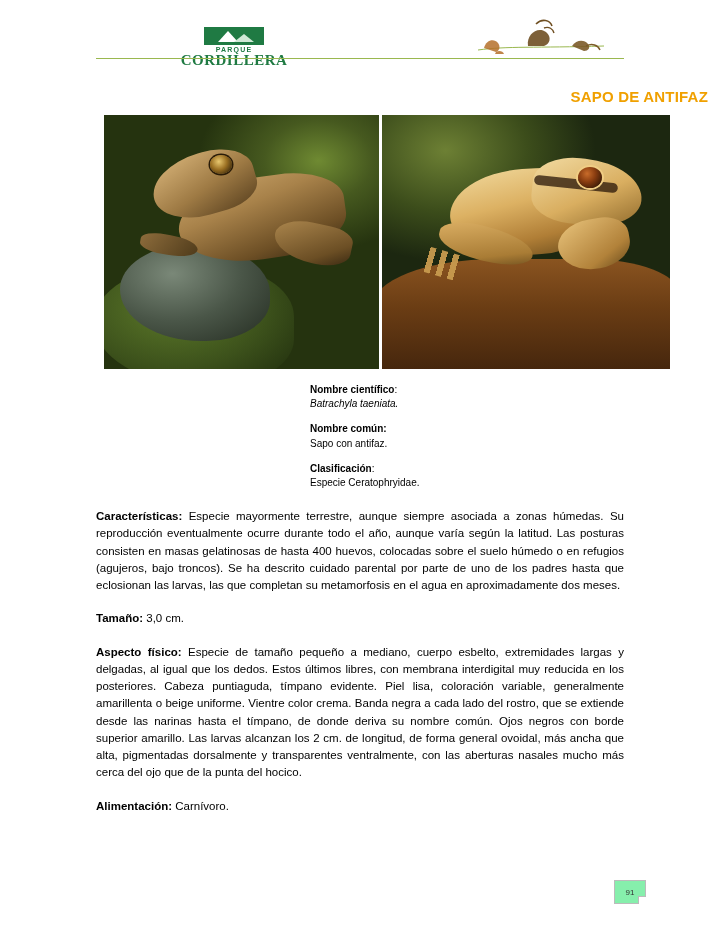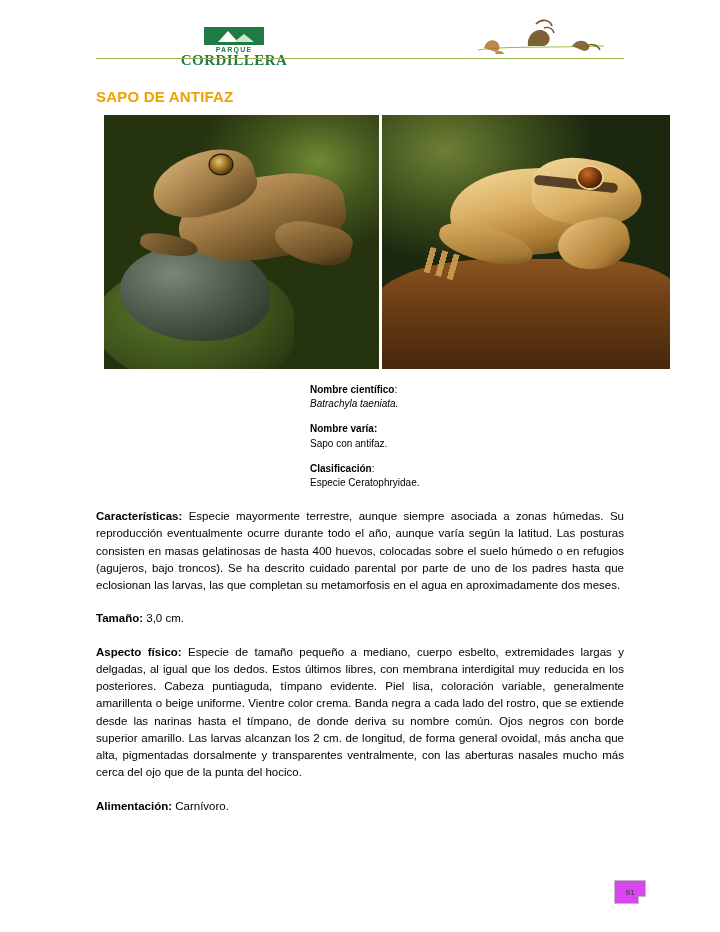--- a/index.html
+++ b/index.html
@@ -68,25 +68,26 @@
   .header-art {
     position: absolute;
     right: 18px;
     top: 2px;
     width: 130px;
     height: 44px;
   }
 
   
   .doc-title {
-    margin: 14px 0 10px 96px;
+    margin: 14px 12px 10px 96px;
     font-size: 15px;
     font-weight: bold;
     color: #f0a000;
     letter-spacing: 0.2px;
+    text-align: right;
   }
 
   
   .photos {
     margin: 0 0 0 104px;
     width: 566px;
     height: 254px;
     display: flex;
     gap: 3px;
   }
@@ -260,21 +261,21 @@
     right: 74px;
     bottom: 42px;
     width: 30px;
     height: 22px;
     border: 1px solid #bbbbbb;
     font-size: 8px;
     color: #333333;
     display: flex;
     align-items: center;
     justify-content: center;
-    background: #d946ef;
+    background: #86efac;
   }
   .page-number::after {
     content: "";
     position: absolute;
     right: -1px; bottom: -1px;
     width: 7px; height: 7px;
     background: #ffffff;
     border-left: 1px solid #bbbbbb;
     border-top: 1px solid #bbbbbb;
   }
@@ -334,21 +335,21 @@
       <div class="p-right-toes"></div>
     </div>
   </div>
 
   <div class="info-block">
     <div class="info-group">
       <div><span class="info-label">Nombre científico</span>:</div>
       <div class="italic">Batrachyla taeniata.</div>
     </div>
     <div class="info-group">
-      <div class="info-label">Nombre varía:</div>
+      <div class="info-label">Nombre común:</div>
       <div>Sapo con antifaz.</div>
     </div>
     <div class="info-group">
       <div><span class="info-label">Clasificación</span>:</div>
       <div>Especie Ceratophryidae.</div>
     </div>
   </div>
 
   <div class="body-text">
     <p><span class="lead">Características:</span><span> Especie mayormente terrestre, aunque siempre asociada a zonas húmedas. Su reproducción eventualmente ocurre durante todo el año, aunque varía según la latitud. Las posturas consisten en masas gelatinosas de hasta 400 huevos, colocadas sobre el suelo húmedo o en refugios (agujeros, bajo troncos). Se ha descrito cuidado parental por parte de uno de los padres hasta que eclosionan las larvas, las que completan su metamorfosis en el agua en aproximadamente dos meses.</span></p>

